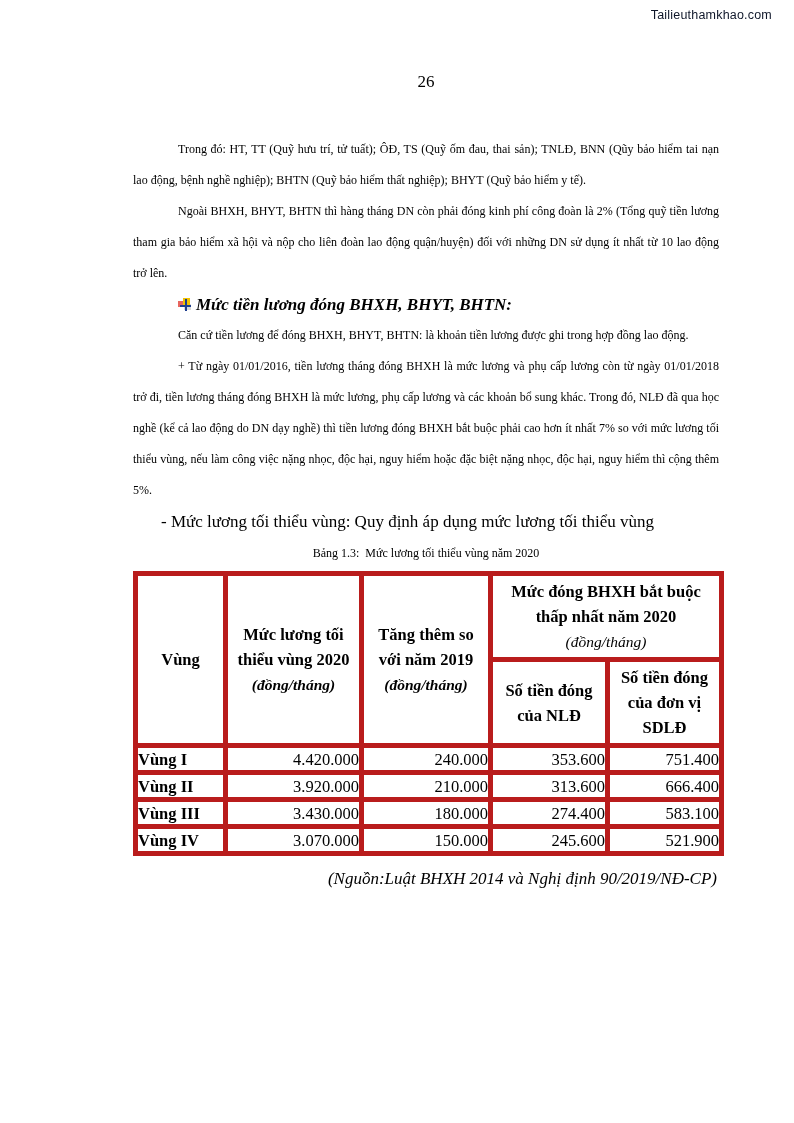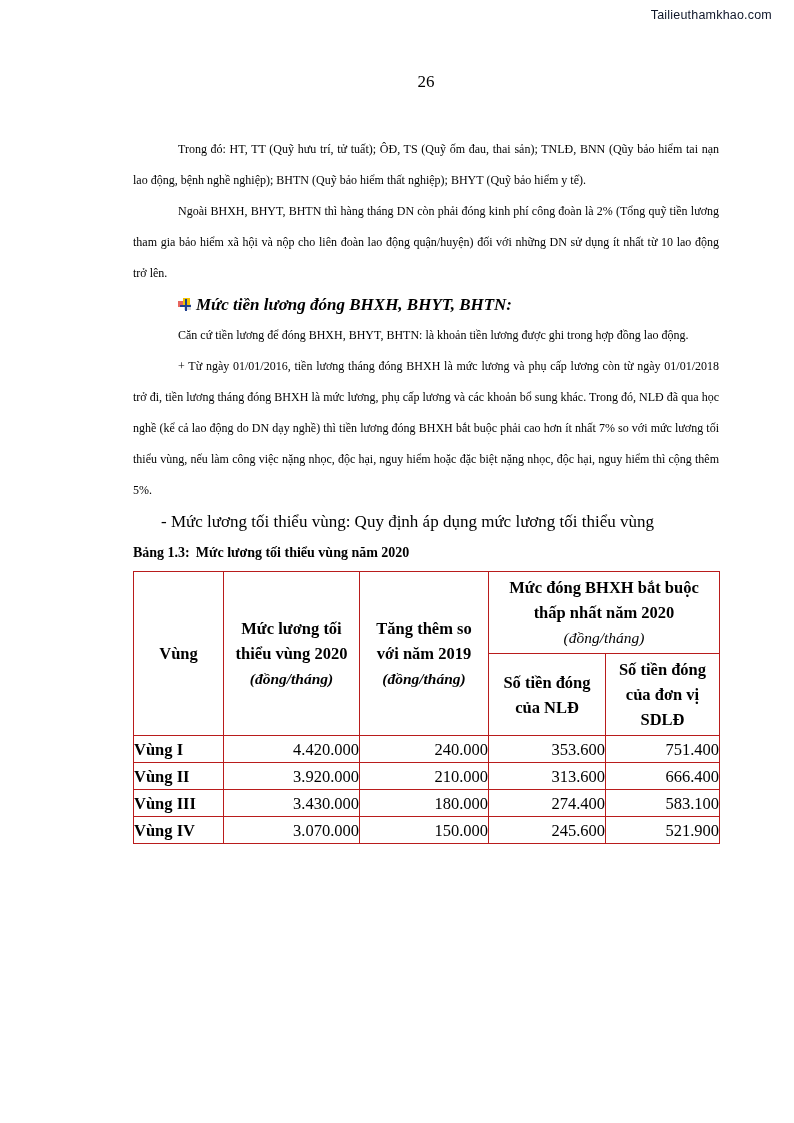--- a/index.html
+++ b/index.html
@@ -88,36 +88,37 @@
   p.lead {
     margin: 0;
     font-size: 17px;
     line-height: 31px;
     text-indent: 28px;
   }
 
   
   .table-caption {
     margin: 3px 0 5px 0;
-    font-size: 14px;
-    font-weight: bold;
+    text-align: center;
+    font-size: 12px;
+    font-weight: normal;
     line-height: 26px;
   }
   .table-caption .cap-num { margin-right: 6px; }
 
   
   table.wage-table {
     border-collapse: collapse;
     width: 586px;
     table-layout: fixed;
     font-size: 16.5px;
   }
   table.wage-table td,
   table.wage-table th {
-    border: 1px solid #b91c1c;
+    border: 5px solid #b91c1c;
     padding: 0;
     vertical-align: middle;
   }
   table.wage-table th {
     font-weight: bold;
     text-align: center;
     line-height: 25px;
     padding: 3px 4px;
   }
   table.wage-table th .unit {
@@ -254,15 +255,16 @@
         <tr class="row-data">
           <td class="region-cell">Vùng IV</td>
           <td class="num-cell">3.070.000</td>
           <td class="num-cell">150.000</td>
           <td class="num-cell">245.600</td>
           <td class="num-cell">521.900</td>
         </tr>
       </tbody>
     </table>
 
+    <p class="source">(Nguồn:Luật BHXH 2014 và Nghị định 90/2019/NĐ-CP)</p>
 
   </div>
 </div>
 
 </body></html>

